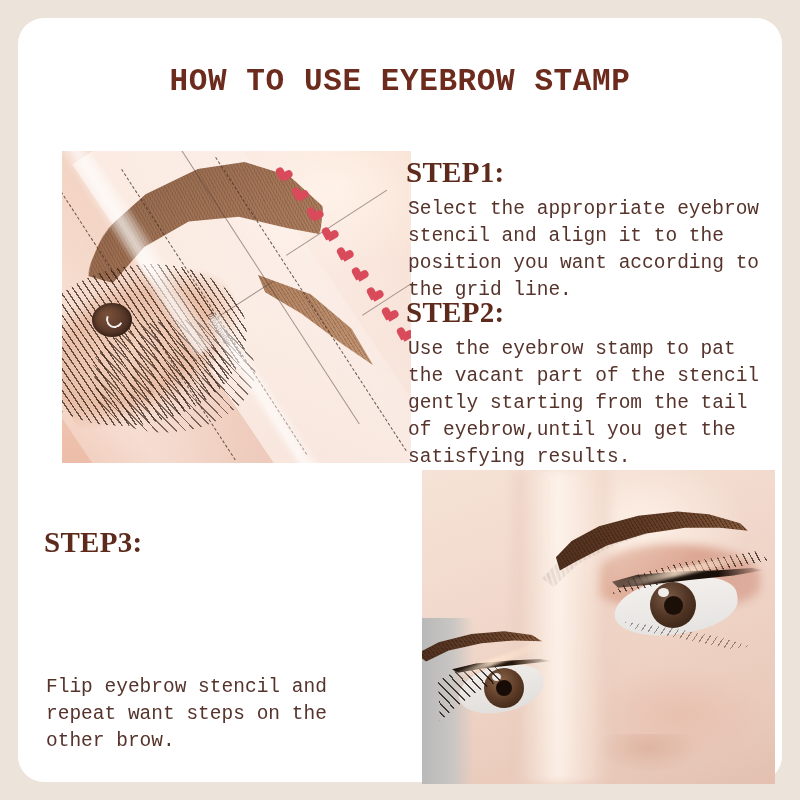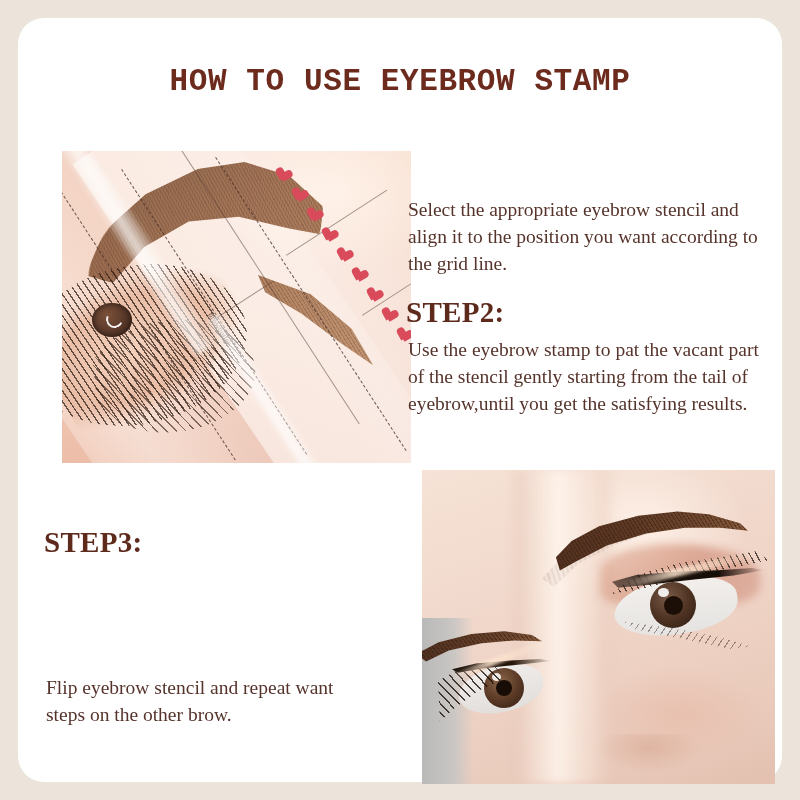--- a/index.html
+++ b/index.html
@@ -51,21 +51,21 @@
     position: absolute;
     font-family: "Liberation Serif", serif;
     font-weight: bold;
     font-size: 29px;
     color: #5e2a1c;
     letter-spacing: 0.3px;
     white-space: nowrap;
   }
   .step-body {
     position: absolute;
-    font-family: Liberation Serif, serif;
+    font-family: Liberation Mono, monospace;
     font-size: 19.5px;
     line-height: 27px;
     color: #56342c;
   }
 
   #step1-head { left: 388px; top: 138px; }
   #step1-body { left: 390px; top: 178px; width: 362px; }
 
   #step2-head { left: 388px; top: 278px; }
   #step2-body { left: 390px; top: 318px; width: 360px; }
@@ -529,20 +529,21 @@
       <div class="p1-heart" style="left:303px; top:132px;"></div>
       <div class="p1-heart" style="left:318px; top:152px;"></div>
       <div class="p1-heart" style="left:333px; top:172px;"></div>
 
       <div class="p1-label" style="left:152px; top:160px;">browbudge</div>
 
       <div class="p1-gloss" style="left:60px; top:-40px; width:26px; height:260px; transform:rotate(-34deg);"></div>
       <div class="p1-gloss" style="left:196px; top:150px; width:18px; height:200px; transform:rotate(-34deg);"></div>
     </div>
 
+    <div class="step-head" id="step1-head">STEP1:</div>
     <div class="step-body" id="step1-body">Select the appropriate eyebrow stencil and align it to the position you want according to the grid line.</div>
 
     <div class="step-head" id="step2-head">STEP2:</div>
     <div class="step-body" id="step2-body">Use the eyebrow stamp to pat the vacant part of the stencil gently starting from the tail of eyebrow,until you get the satisfying results.</div>
 
     <div class="step-head" id="step3-head">STEP3:</div>
 
     <div class="step-body" id="step4-body">Flip eyebrow stencil and repeat want steps on the other brow.</div>
 
     <div id="photo2" class="photo">

